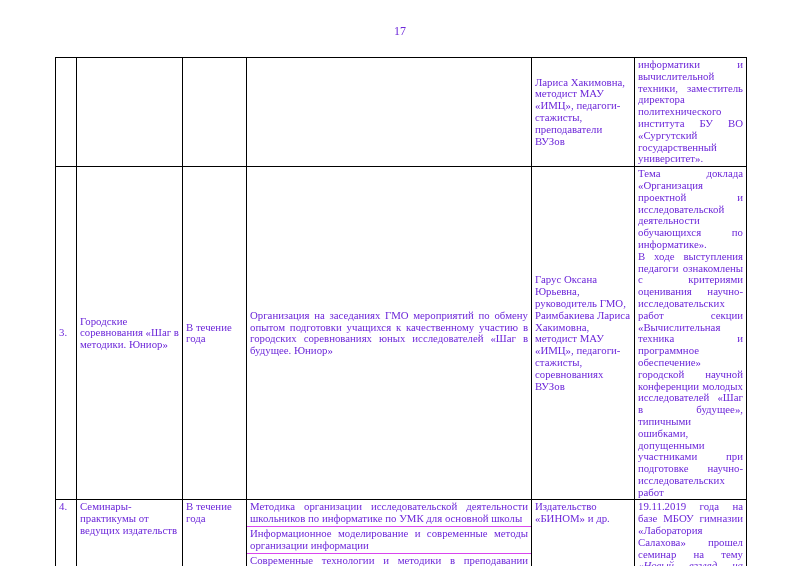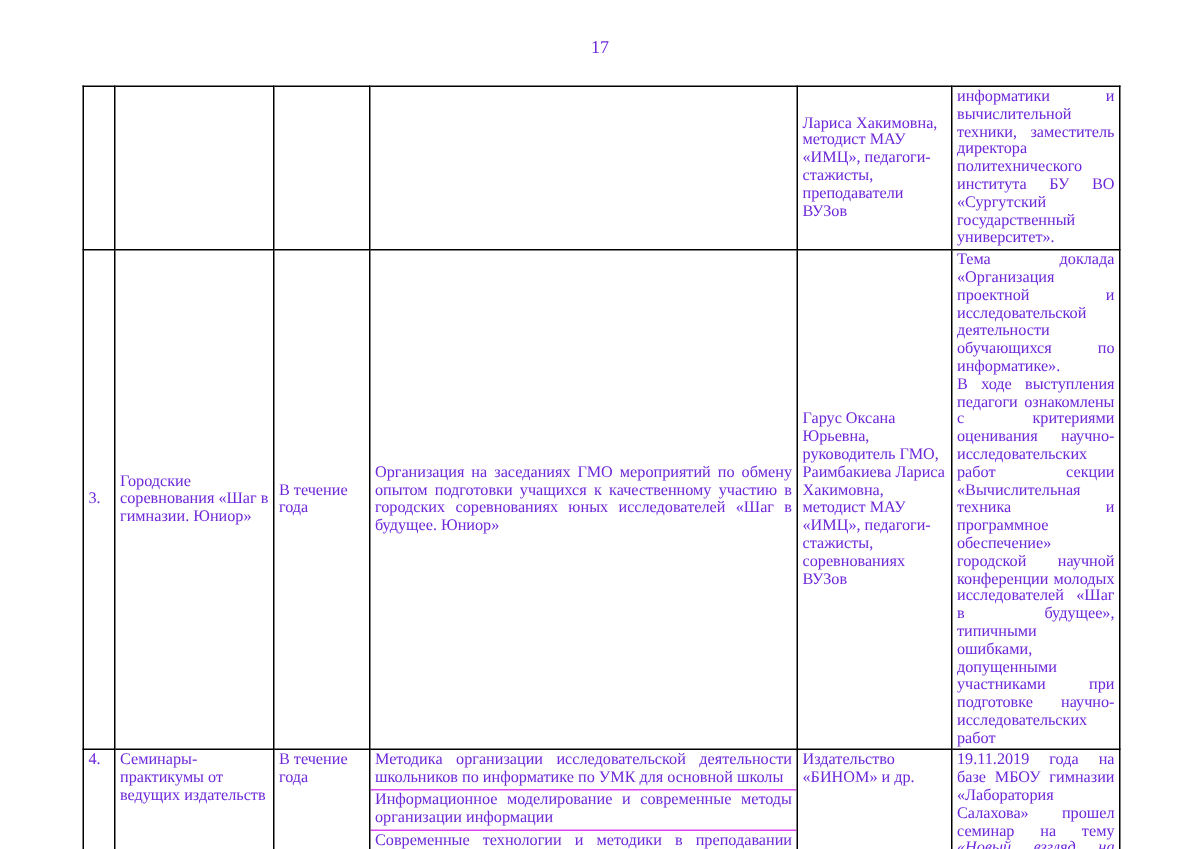--- a/index.html
+++ b/index.html
@@ -75,21 +75,21 @@
         <td class="c-num"></td>
         <td class="c-center"></td>
         <td class="c-center"></td>
         <td class="c-just"></td>
         <td class="c-center">Лариса Хакимовна, методист МАУ «ИМЦ», педагоги-стажисты, преподаватели ВУЗов</td>
         <td class="c-just pre">информатики и вычислительной техники, заместитель директора политехнического института БУ ВО «Сургутский государственный университет».</td>
       </tr>
 
       <tr class="r-3">
         <td class="c-num">3.</td>
-        <td class="c-center">Городские соревнования «Шаг в гимназии. Юниор»</td>
+        <td class="c-center">Городские соревнования «Шаг в методики. Юниор»</td>
         <td class="c-center">В течение года</td>
         <td class="c-just">Организация на заседаниях ГМО мероприятий по обмену опытом подготовки учащихся к качественному участию в городских соревнованиях юных исследователей «Шаг в будущее. Юниор»</td>
         <td class="c-center">Гарус Оксана Юрьевна, руководитель ГМО, Раимбакиева Лариса Хакимовна, методист МАУ «ИМЦ», педагоги-стажисты, соревнованиях ВУЗов</td>
         <td class="c-just pre">Тема доклада «Организация проектной и исследовательской деятельности обучающихся по информатике».
 В ходе выступления педагоги ознакомлены с критериями оценивания научно-исследовательских работ секции «Вычислительная техника и программное обеспечение» городской научной конференции молодых исследователей «Шаг в будущее», типичными ошибками, допущенными участниками при подготовке научно-исследовательских работ</td>
       </tr>
 
       <tr class="r-4">
         <td class="c-num">4.</td>
         <td class="c-center">Семинары-практикумы от ведущих издательств</td>

